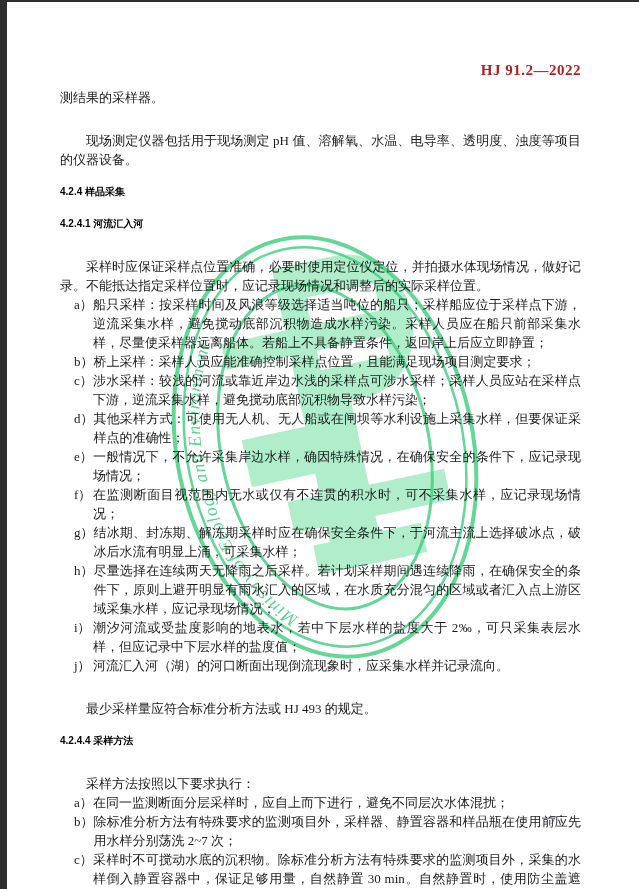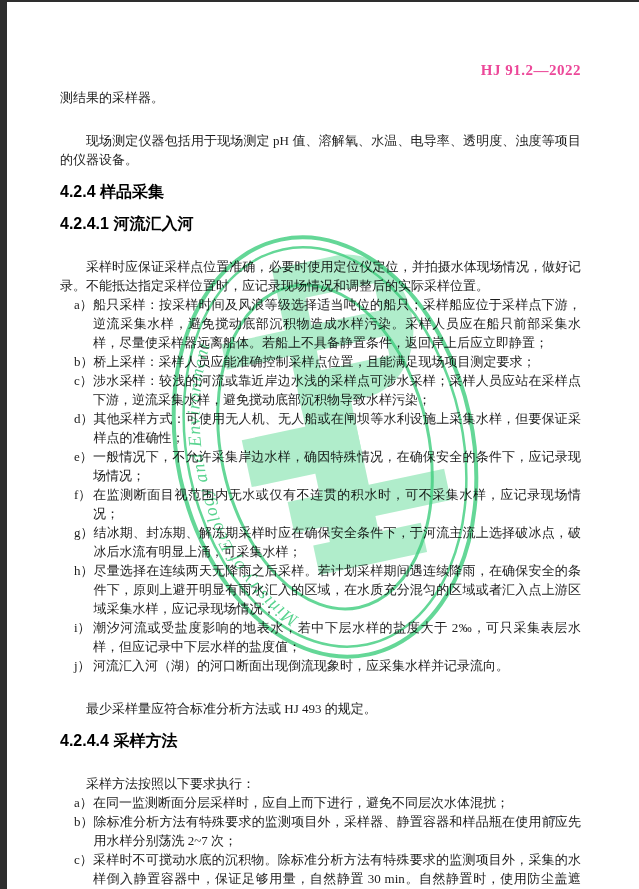--- a/index.html
+++ b/index.html
@@ -7,33 +7,33 @@
     width:639px;height:889px;position:relative;overflow:hidden;
     background:#ffffff;
     font-family:"Liberation Serif","DejaVu Serif",serif;
     color:#1c1c1c;
   }
   .edge-left{position:absolute;left:0;top:0;width:7px;height:889px;background:#2e2e2e;}
   .edge-top{position:absolute;left:0;top:0;width:639px;height:2px;background:#2e2e2e;}
 
   .header-code{
     position:absolute;top:62px;right:58px;
-    font-weight:bold;font-size:15px;letter-spacing:.5px;color:#ec4899;
+    font-weight:bold;font-size:15px;letter-spacing:.5px;color:#b91c1c;
     font-family:"Liberation Serif","DejaVu Serif",serif;
   }
 
   .page-content{
     position:absolute;left:60px;top:88px;width:521px;
     font-size:13px;line-height:19px;text-align:justify;
   }
   .page-content p{margin:0;}
   .page-content p.indent{text-indent:2em;margin-top:24px;}
   .heading{
     font-family:"Liberation Sans","DejaVu Sans",sans-serif;
-    font-weight:bold;font-size:16px;line-height:19px;color:#000;
+    font-weight:bold;font-size:10px;line-height:19px;color:#000;
     margin:13px 0 9px 0;text-align:left;
   }
   .li{display:flex;margin:0;}
   .li-label{flex:0 0 33px;padding-left:14px;box-sizing:border-box;}
   .li-text{flex:1;}
 
   .page-number{
     position:absolute;top:813px;left:550px;
     font-size:12px;color:#3d4658;
   }

